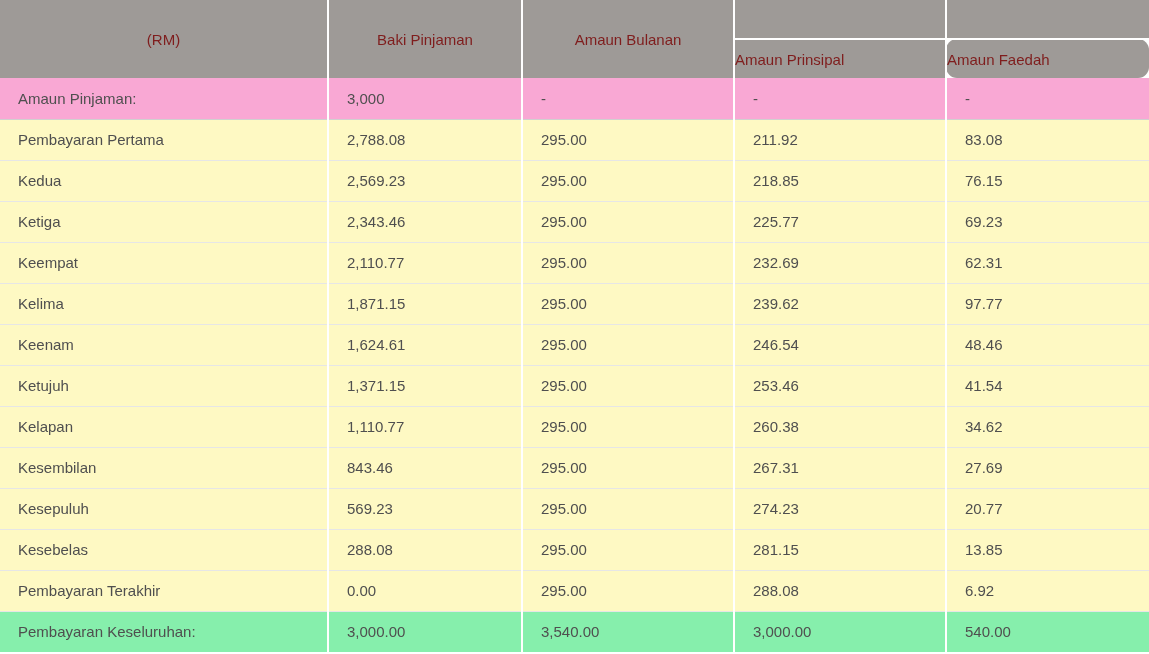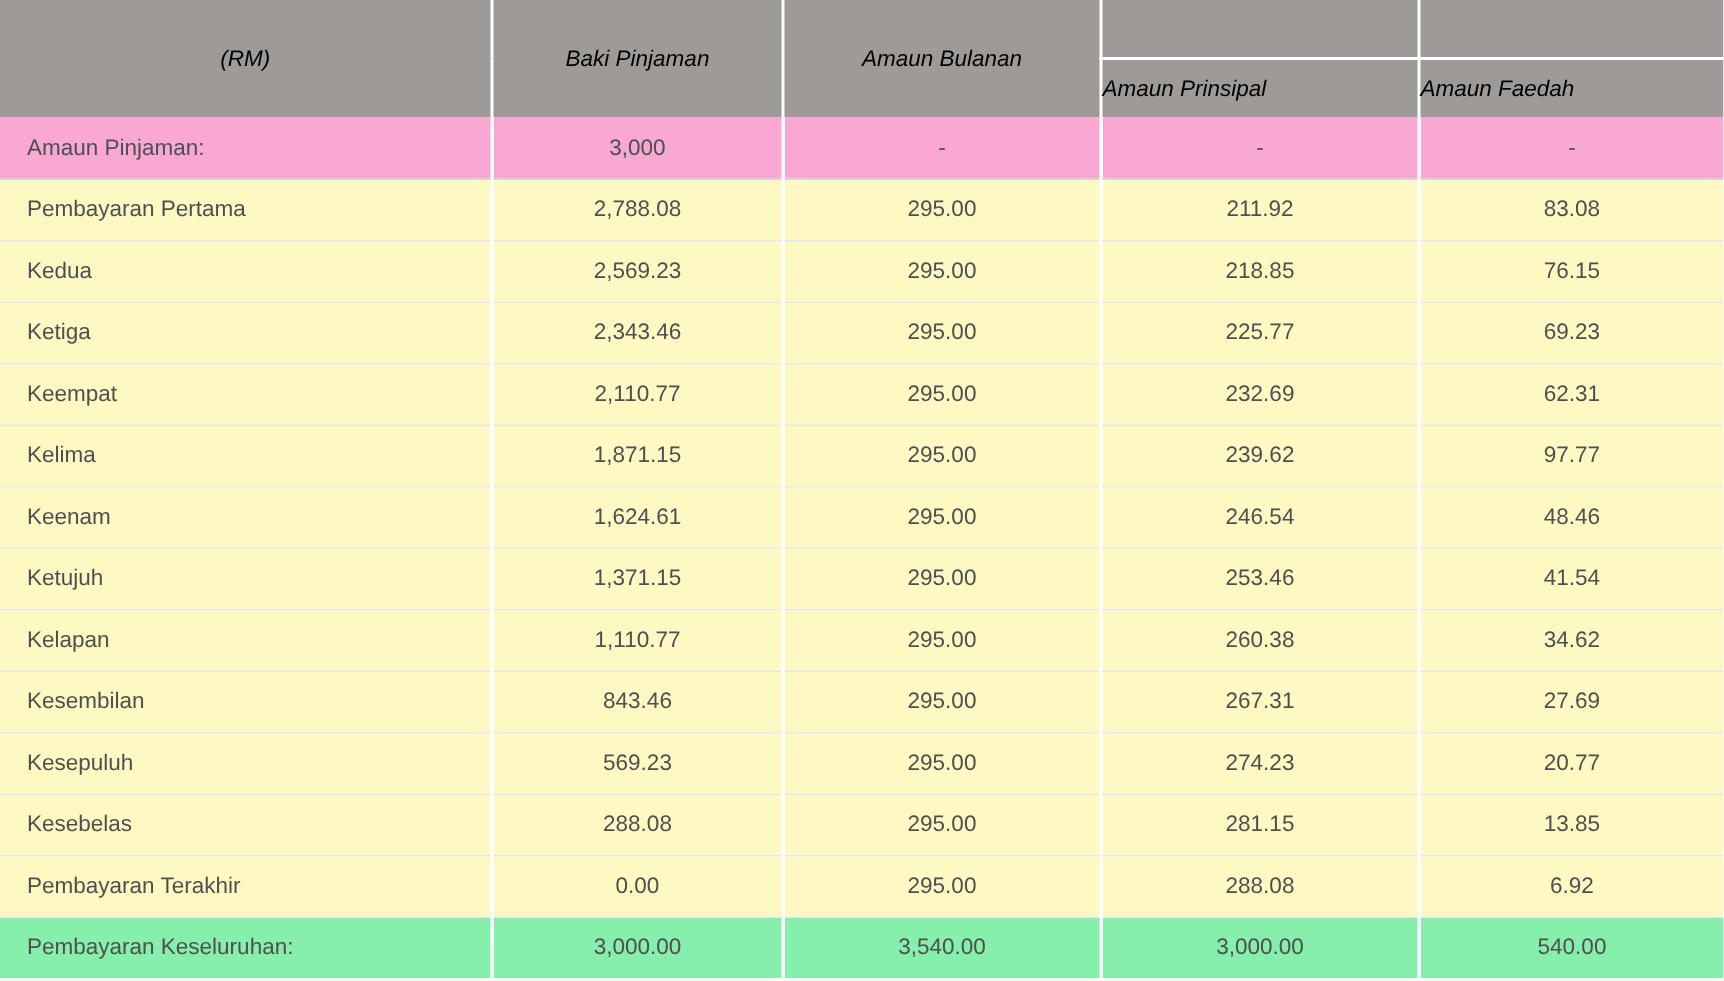--- a/index.html
+++ b/index.html
@@ -26,62 +26,61 @@
     font-size: 15px;
   }
   col.c0 { width: 328px; }
   col.c1 { width: 194px; }
   col.c2 { width: 212px; }
   col.c3 { width: 212px; }
   col.c4 { width: 203px; }
 
   thead th {
     background: #9e9a97;
-    color: #000000;
+    color: #7f1d1d;
     font-weight: normal;
     font-size: 15px;
     padding: 0;
     vertical-align: middle;
     border: none;
-    font-style: italic;
   }
   th.h-main {
     height: 76px;
     text-align: center;
     border-right: 2px solid #ffffff;
   }
   th.h-group {
     height: 38px;
     text-align: center;
     border-bottom: 2px solid #ffffff;
     border-right: 2px solid #ffffff;
   }
   th.h-group.last { border-right: none; }
   th.h-sub {
     height: 38px;
     text-align: left;
     border-right: 2px solid #ffffff;
   }
-  th.h-sub.last { border-right: none; }
+  th.h-sub.last { border-right: none; border-radius: 11px; }
 
   tbody td {
     height: 41px;
     padding: 0 18px;
     font-size: 15px;
     color: #4f4f4f;
     border-bottom: 1px solid #e6e6e6;
     border-right: 2px solid #ffffff;
     vertical-align: middle;
     box-sizing: border-box;
     white-space: nowrap;
     overflow: hidden;
   }
   tbody td.last { border-right: none; }
   td.label { text-align: left; }
-  td.num { text-align: center; }
+  td.num { text-align: left; }
 
   tr.shade td {
     background: #f9a8d4;
     border-bottom: 1px solid #d0d0d0;
   }
   tr.plain td {
     background: #fef9c3;
   }
   tr.first-body td {
     border-top: none;

